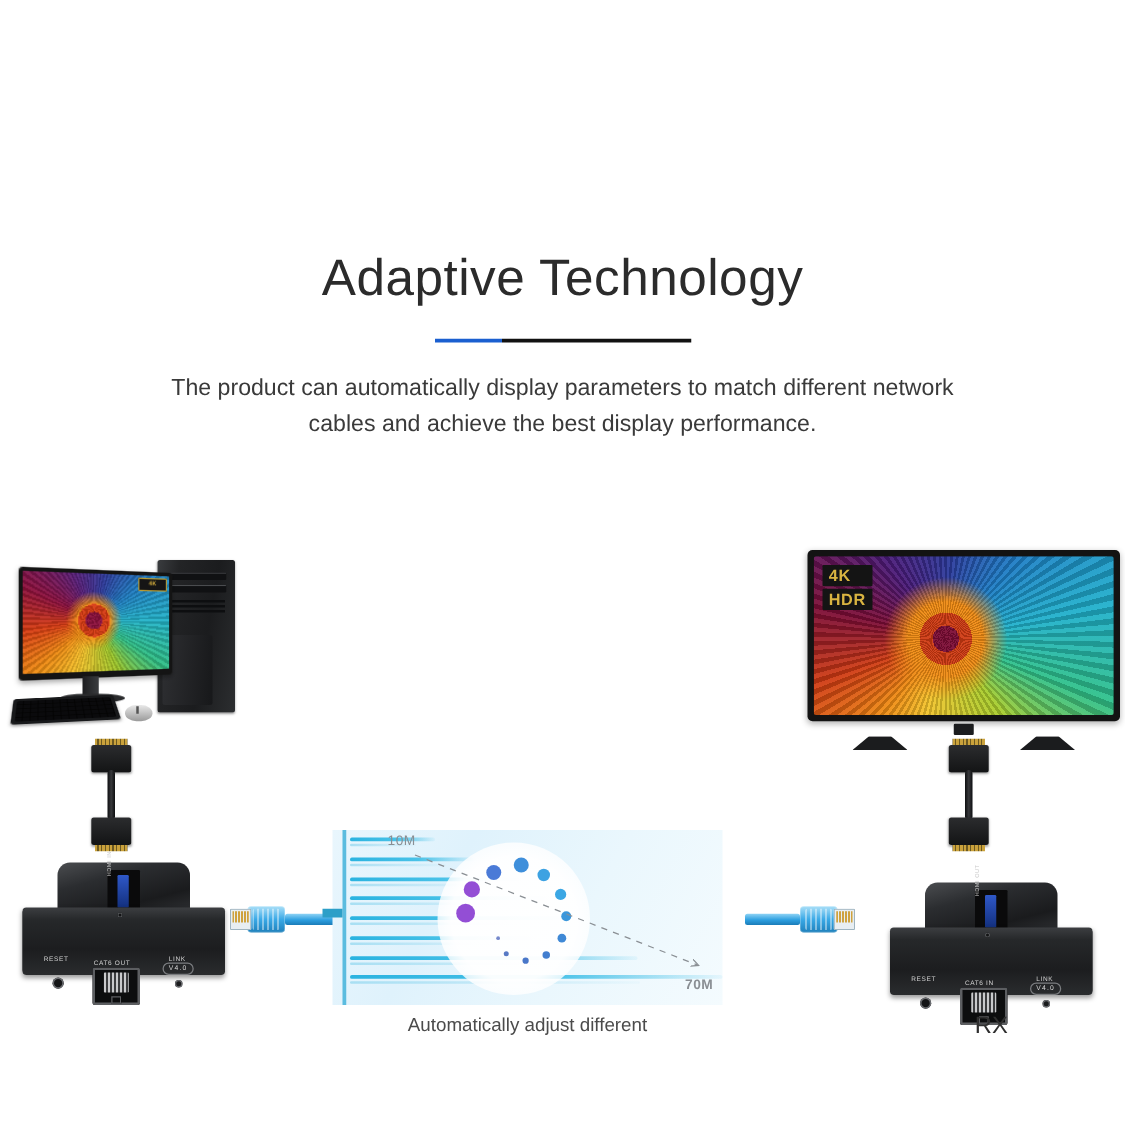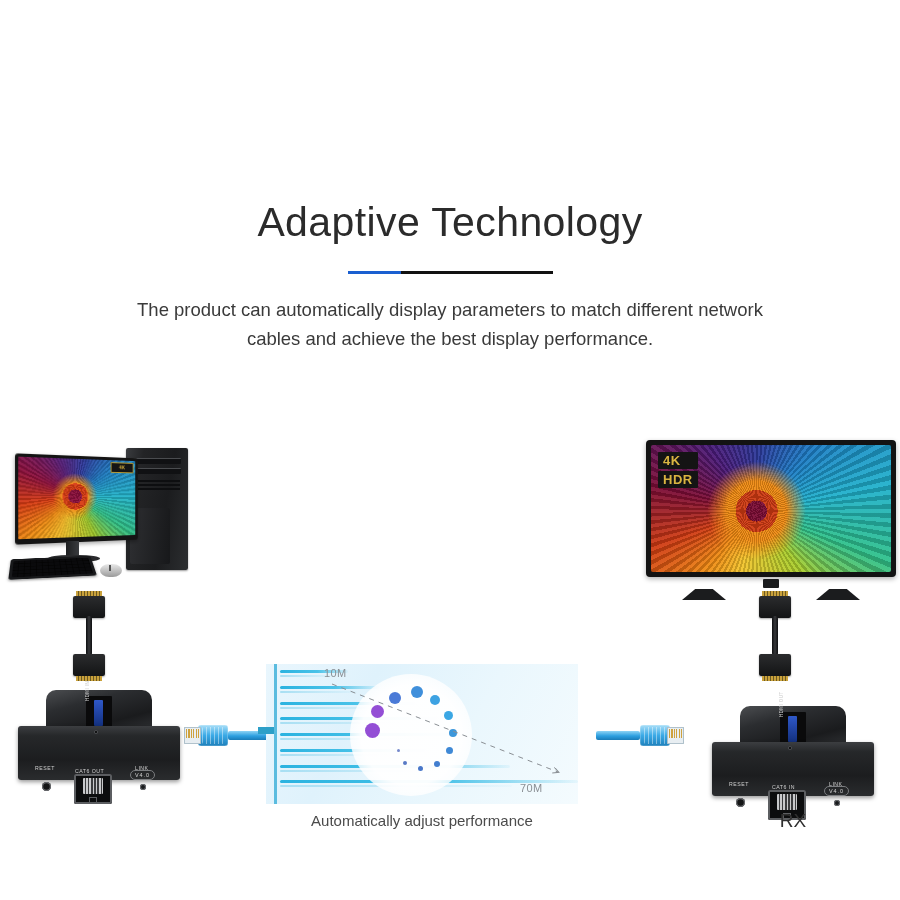--- a/index.html
+++ b/index.html
@@ -166,22 +166,22 @@
   .bars{position:absolute;left:14px;top:0;width:298px;height:140px;}
   .bgrp{position:absolute;left:0;}
   .bar{position:absolute;left:0;height:3px;border-radius:1.5px;
     background:linear-gradient(90deg,#2bb3e0 0%,#49c2e8 55%,rgba(150,220,245,.15) 100%);}
   .bar.faint{background:linear-gradient(90deg,#a8dff3 0%,rgba(190,232,247,.12) 100%);height:2px;}
   .lens{position:absolute;left:84px;top:10px;width:122px;height:122px;border-radius:50%;
     background:radial-gradient(circle,rgba(255,255,255,.97) 0 58%,rgba(255,255,255,.72) 78%,rgba(255,255,255,0) 100%);}
   .dot{position:absolute;border-radius:50%;}
   .dash{position:absolute;left:64px;top:18px;width:238px;height:96px;}
   .d-lab{position:absolute;font-size:11px;color:#8a8f94;letter-spacing:.4px;}
-  #lab10{left:324px;top:667px;}
-  #lab70{left:520px;top:782px;}
+  #lab10{left:310px;top:667px;}
+  #lab70{left:548px;top:782px;font-weight:bold;}
   .d-caption{position:absolute;left:266px;top:812px;width:312px;text-align:center;
     font-size:15px;color:#4b4b4b;}
 </style>
 </head>
 <body>
 
 <div class="page">
 
   <div class="header">
     <div class="title">Adaptive Technology</div>
@@ -364,15 +364,15 @@
       <defs>
         <marker id="ah" markerWidth="8" markerHeight="8" refX="5" refY="3" orient="auto">
           <path d="M0,0 L6,3 L0,6" fill="none" stroke="#8a8f94" stroke-width="1"></path>
         </marker>
       </defs>
       <line x1="2" y1="2" x2="228" y2="90" stroke="#8a8f94" stroke-width="1" stroke-dasharray="5 5" marker-end="url(#ah)"></line>
     </svg>
   </div>
   <div class="abs d-lab" id="lab10">10M</div>
   <div class="abs d-lab" id="lab70">70M</div>
-  <div class="abs d-caption">Automatically adjust performance</div>
+  <div class="abs d-caption">Automatically adjust different</div>
 
 </div>
 
 </body></html>

